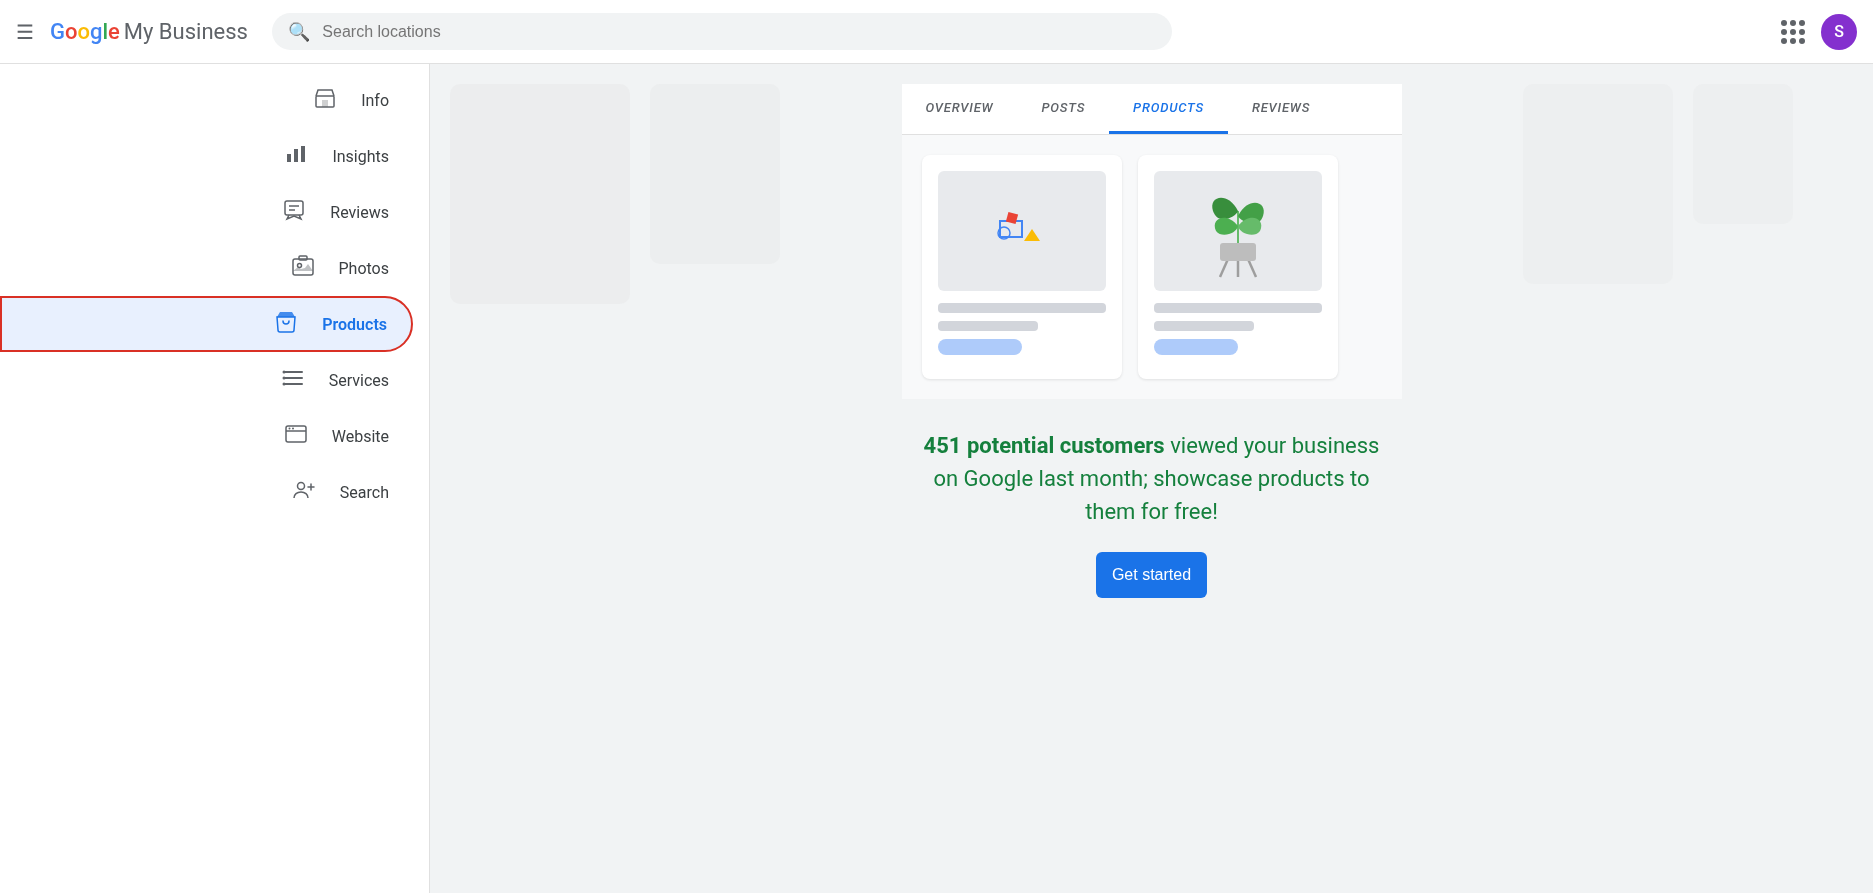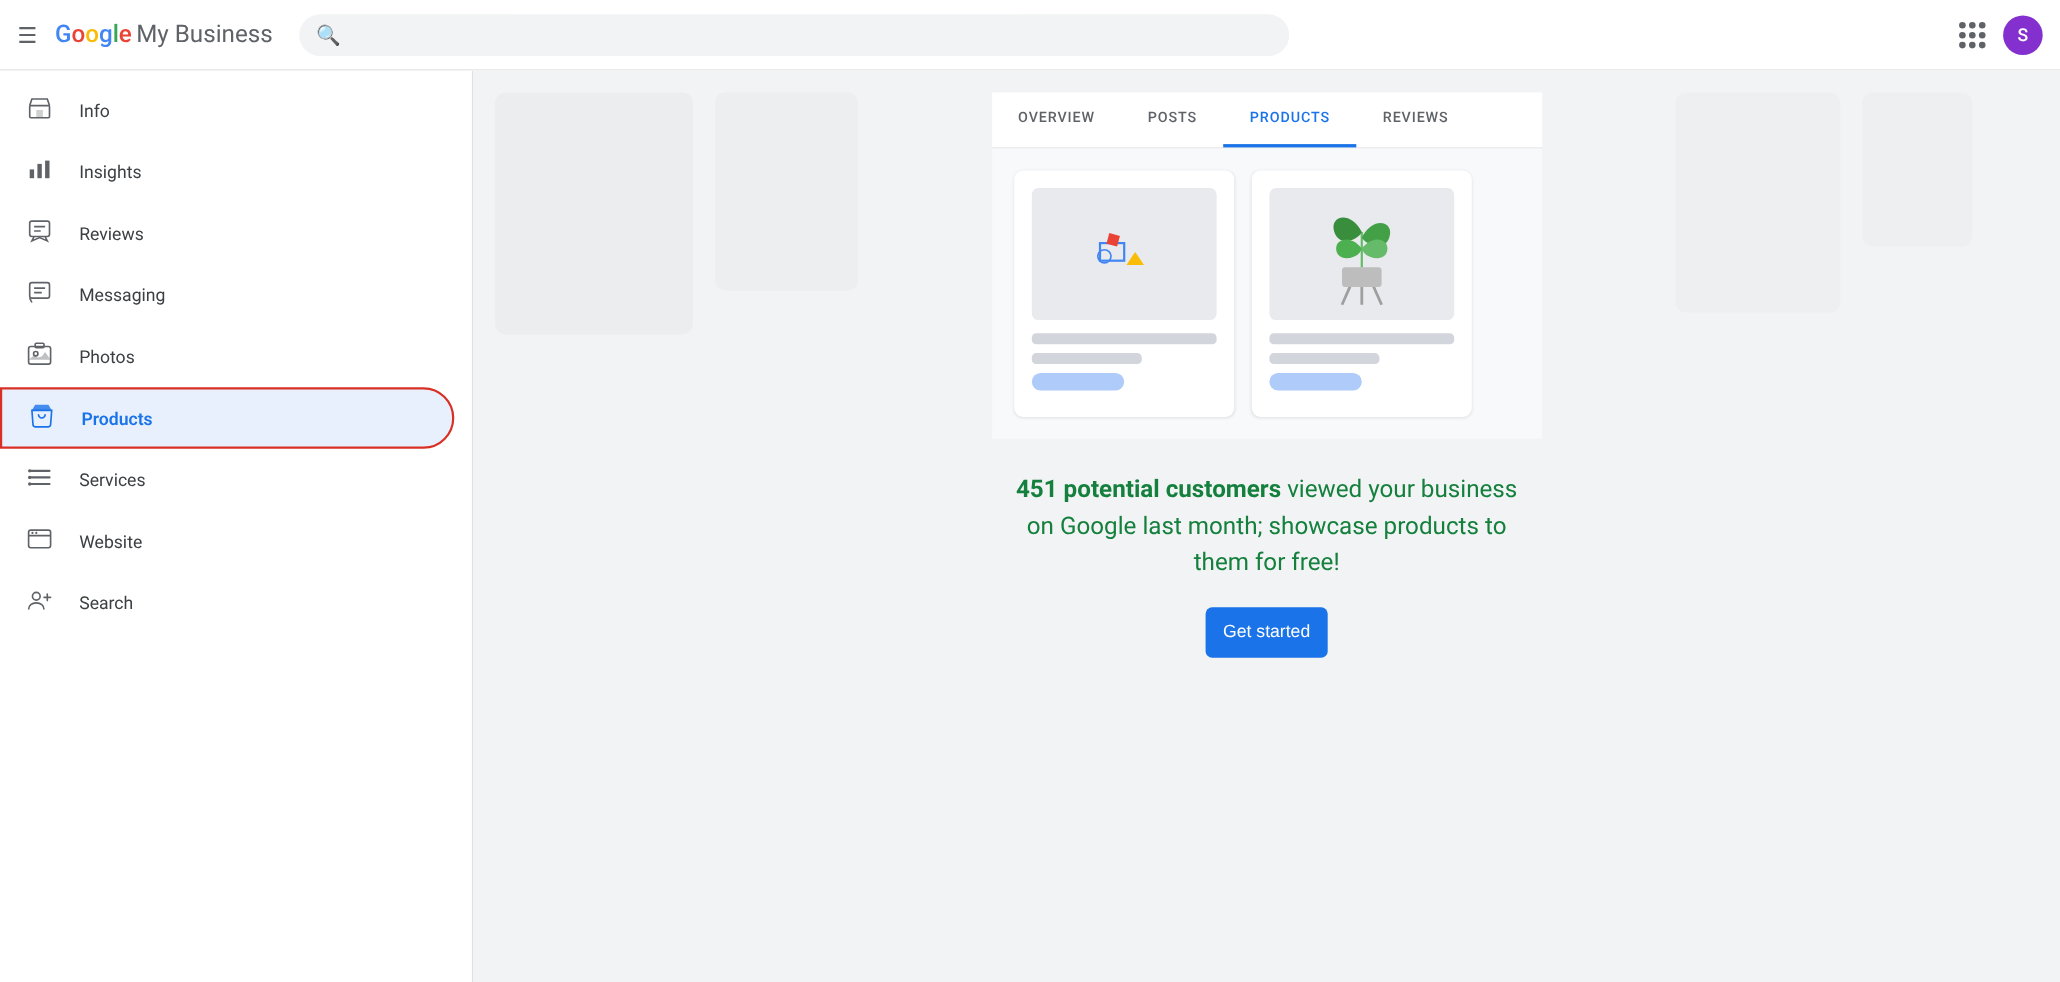--- a/index.html
+++ b/index.html
@@ -116,20 +116,21 @@
     }
     .sidebar-item {
       display: flex;
       align-items: center;
       padding: 0 24px;
       height: 56px;
       cursor: pointer;
       border-radius: 0 28px 28px 0;
       margin-right: 16px;
       gap: 24px;
+      justify-content: flex-end;
     }
     .sidebar-item.active {
       background: #e8f0fe;
     }
     .sidebar-item.active .sidebar-label { color: #1a73e8; font-weight: 600; }
     .sidebar-item.active .sidebar-icon { color: #1a73e8; }
     .sidebar-icon {
       width: 24px;
       text-align: center;
       color: #5f6368;
@@ -160,20 +161,21 @@
       position: relative;
     }
 
     
     .tabs {
       display: flex;
       background: #fff;
       border-bottom: 1px solid #e0e0e0;
       width: 500px;
       margin-bottom: 0;
+      font-style: italic;
     }
     .tab {
       padding: 16px 24px;
       font-size: 13px;
       font-weight: 500;
       color: #5f6368;
       cursor: pointer;
       letter-spacing: 0.8px;
       text-transform: uppercase;
       border-bottom: 3px solid transparent;
@@ -298,20 +300,21 @@
         <span class="g-red">o</span>
         <span class="g-yellow">o</span>
         <span class="g-blue">g</span>
         <span class="g-green">l</span>
         <span class="g-red">e</span>
     </span>
     <span> My Business</span>
   </div>
   <div class="search-bar">
     <span class="search-icon-header">🔍</span>
+    <input type="text" placeholder="Search locations" style="">
   </div>
   <div class="header-right">
     <div class="grid-icon">
       <div class="grid-dot"></div>
       <div class="grid-dot"></div>
       <div class="grid-dot"></div>
       <div class="grid-dot"></div>
       <div class="grid-dot"></div>
       <div class="grid-dot"></div>
       <div class="grid-dot"></div>
@@ -353,31 +356,20 @@
         <svg width="24" height="24" viewBox="0 0 24 24" fill="none">
           <rect x="3" y="3" width="18" height="14" rx="2" stroke="#5f6368" stroke-width="1.5" fill="none"></rect>
           <path d="M7 17 L5 21 L12 18 L19 21 L17 17" stroke="#5f6368" stroke-width="1.5" fill="none"></path>
           <line x1="7" y1="8" x2="17" y2="8" stroke="#5f6368" stroke-width="1.5"></line>
           <line x1="7" y1="12" x2="13" y2="12" stroke="#5f6368" stroke-width="1.5"></line>
         </svg>
       </span>
       <span class="sidebar-label">Reviews</span>
     </div>
 
-    <div class="sidebar-item">
-      <span class="sidebar-icon">
-        <svg width="24" height="24" viewBox="0 0 24 24" fill="none">
-          <rect x="3" y="3" width="18" height="14" rx="2" stroke="#5f6368" stroke-width="1.5" fill="none"></rect>
-          <line x1="7" y1="8" x2="17" y2="8" stroke="#5f6368" stroke-width="1.5"></line>
-          <line x1="7" y1="12" x2="14" y2="12" stroke="#5f6368" stroke-width="1.5"></line>
-          <line x1="3" y1="17" x2="5" y2="21" stroke="#5f6368" stroke-width="1.5"></line>
-        </svg>
-      </span>
-      <span class="sidebar-label">Messaging</span>
-    </div>
 
     <div class="sidebar-item">
       <span class="sidebar-icon">
         <svg width="24" height="24" viewBox="0 0 24 24" fill="none">
           <rect x="2" y="5" width="20" height="16" rx="2" stroke="#5f6368" stroke-width="1.5" fill="none"></rect>
           <circle cx="8.5" cy="11.5" r="2" stroke="#5f6368" stroke-width="1.5" fill="none"></circle>
           <path d="M14 14 L17 10 L22 17 H2 L7 13 L10 15Z" fill="#5f6368" opacity="0.4"></path>
           <rect x="8" y="2" width="8" height="4" rx="1" stroke="#5f6368" stroke-width="1.5" fill="none"></rect>
         </svg>
       </span>

